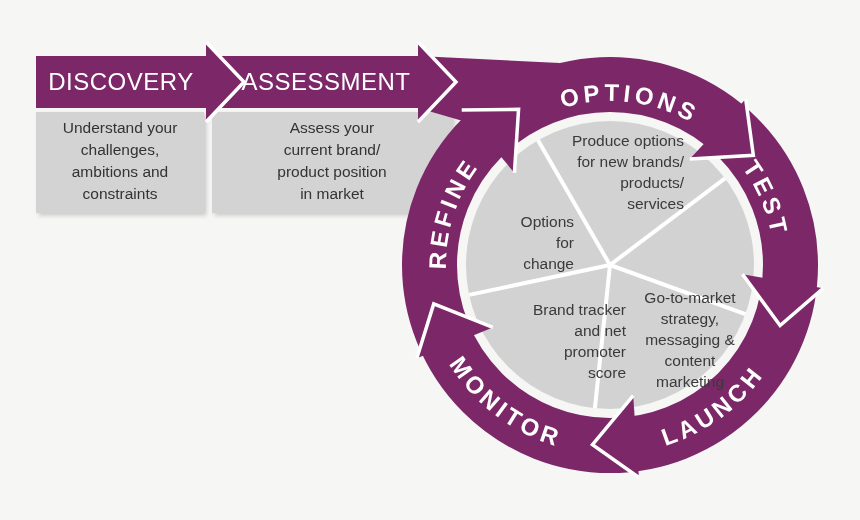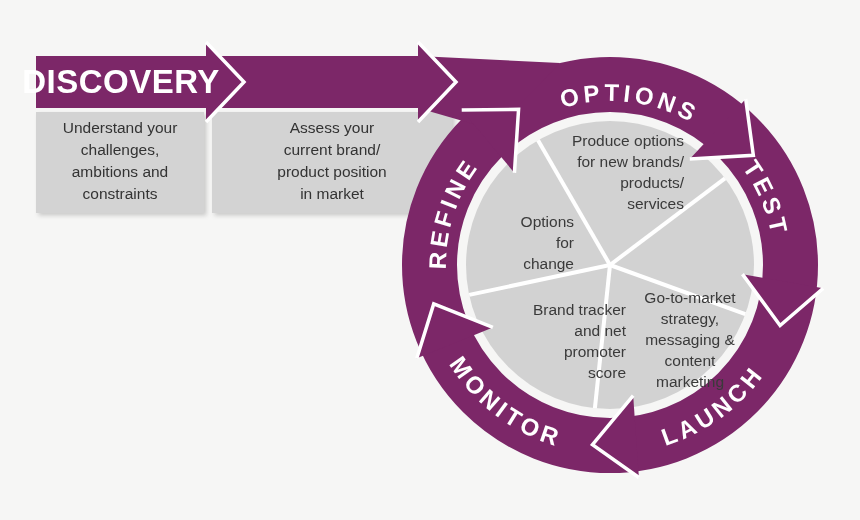--- a/index.html
+++ b/index.html
@@ -11,23 +11,23 @@
     position:relative;
     width:860px;height:520px;
     background:#f6f6f5;
     overflow:hidden;
   }
   .stage svg{position:absolute;left:0;top:0;}
   .banner-label{
     position:absolute;
     display:flex;align-items:center;justify-content:center;
     color:#ffffff;
-    font-size:33px;
+    font-size:24px;
     letter-spacing:0.5px;
-    font-weight:700;
+    font-weight:400;
   }
   .box-desc{
     position:absolute;
     font-size:15.5px;
     line-height:22px;
     text-align:center;
     white-space:pre-line;
     color:#333333;
   }
   .wedge-desc{
@@ -102,20 +102,21 @@
     </text>
     <text class="ring-label" text-anchor="middle">
       <textPath href="#ccwPath" startOffset="35%">LAUNCH</textPath>
     </text>
     <text class="ring-label" text-anchor="middle">
       <textPath href="#ccwPath" startOffset="14.7%">MONITOR</textPath>
     </text>
   </svg>
 
   <div class="banner-label" style="left:36px;top:56px;width:170px;height:52px;">DISCOVERY</div>
+  <div class="banner-label" style="left:212px;top:56px;width:228px;height:52px;">ASSESSMENT</div>
 
   <div class="box-desc" style="left:36px;top:117px;width:168px;">Understand your
 challenges,
 ambitions and
 constraints</div>
   <div class="box-desc" style="left:212px;top:117px;width:240px;">Assess your
 current brand/
 product position
 in market</div>
 

